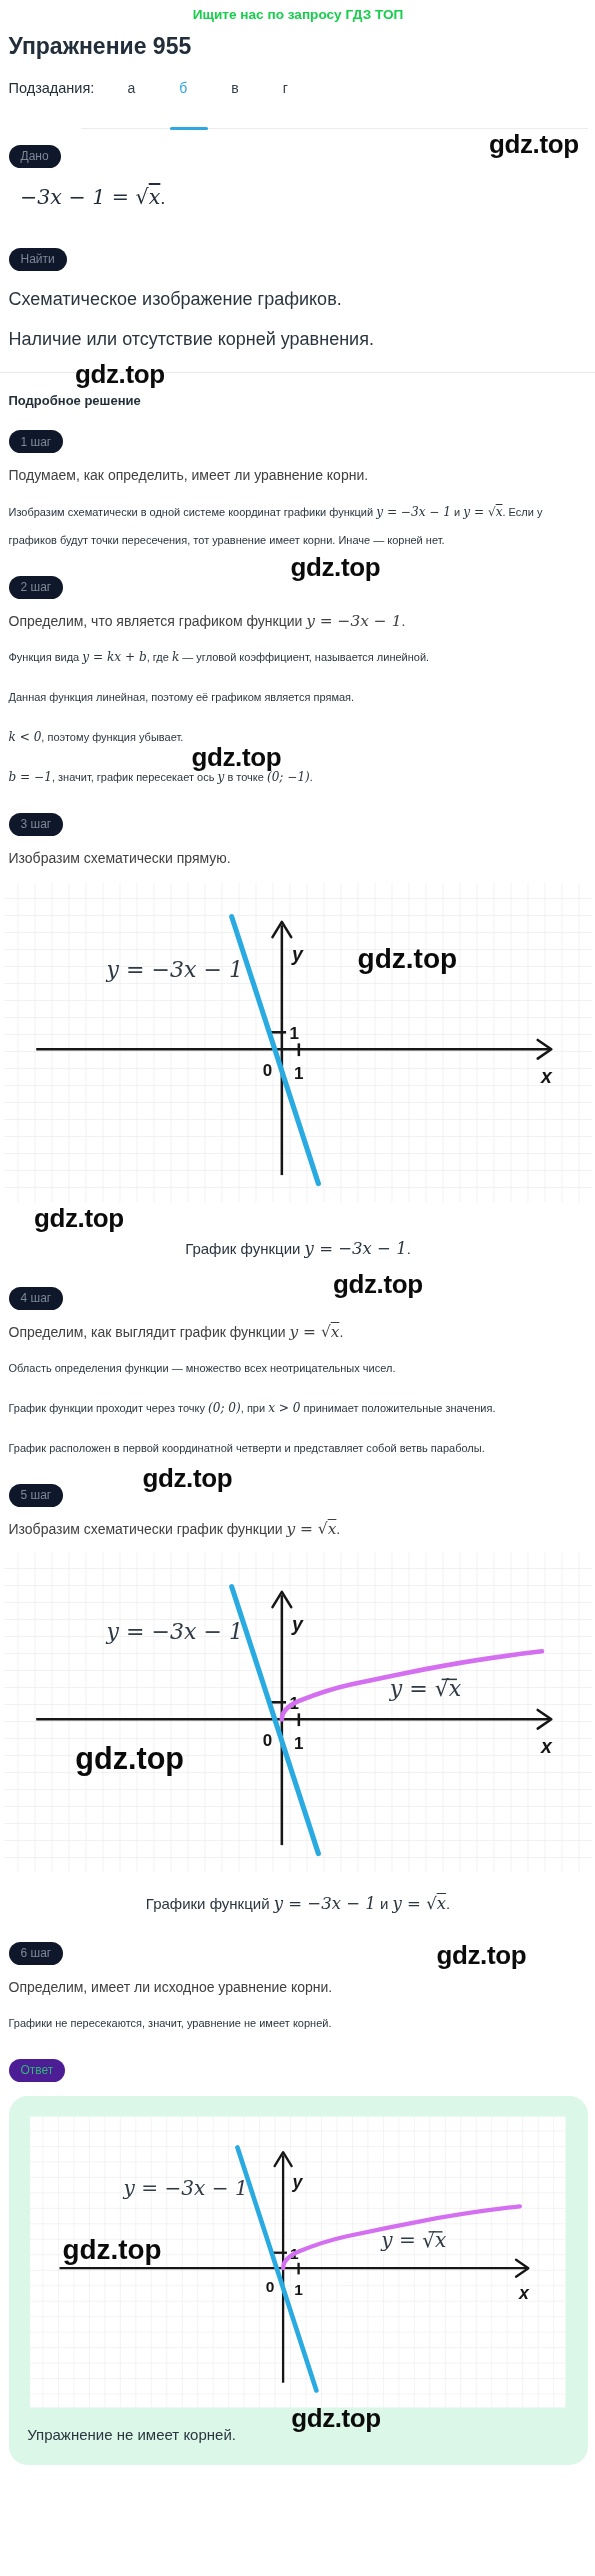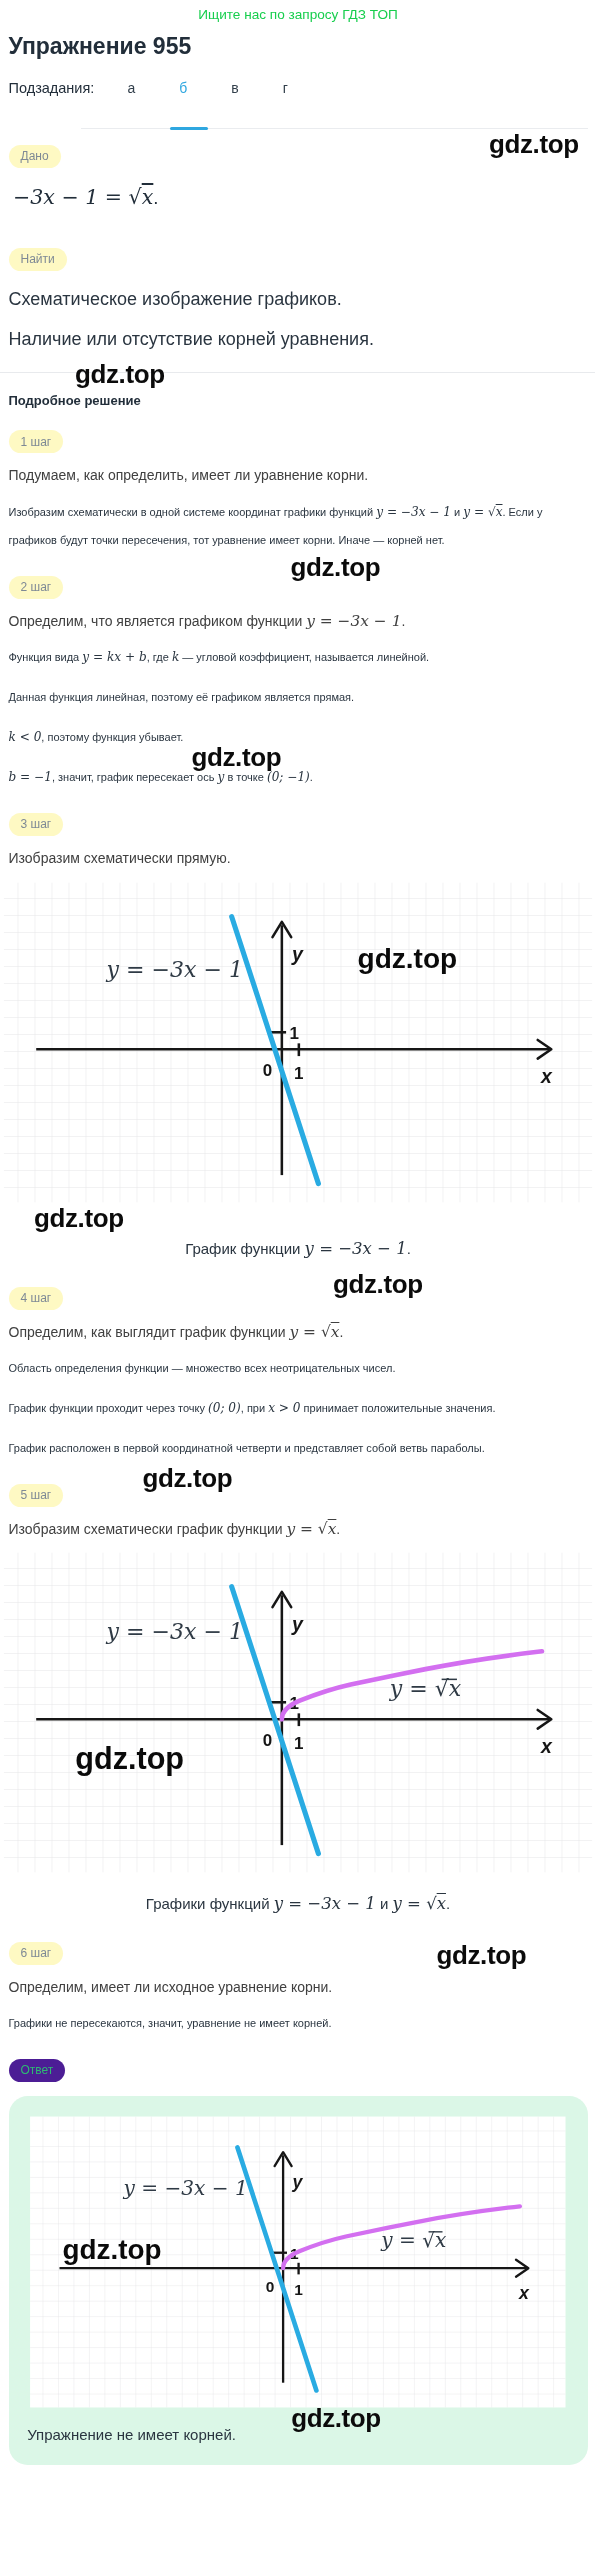--- a/index.html
+++ b/index.html
@@ -1,32 +1,32 @@
 <!DOCTYPE html>
 <html style="font-size:13.6px"><head>
 <meta charset="utf-8">
 <style>
   html,body{margin:0;padding:0;background:#fff;}
   body{width:596px;overflow-x:hidden;font-family:"Liberation Sans",sans-serif;color:#2A3540;}
   #page{position:relative;width:596px;padding-bottom:5.1px;}
-  .promo{padding-top:6.8px;text-align:center;color:#17CE4D;font-size:13.6px;font-weight:400;}
+  .promo{padding-top:6.8px;text-align:center;color:#17CE4D;font-size:13.6px;font-weight:700;}
   h1{margin:12px 8.5px 0;font-size:23px;line-height:25.5px;color:#222E3A;font-weight:700;}
   .tabs-row{margin:20.4px 8.5px 0;position:relative;height:18.7px;padding-bottom:31px;}
   .tabs-label{font-size:14.5px;color:#222E3A;}
   .tabs{position:absolute;left:119px;top:0;display:flex;gap:44px;}
   .tab{font-size:14px;color:#323F4B;cursor:pointer;}
   .tab.active{color:#2FA7E0;}
   .tabs-line{position:absolute;left:72px;right:0;bottom:0;height:1.7px;background:#EAECEF;}
   .tabs-active-bar{position:absolute;left:161px;bottom:-0.9px;width:38px;height:3.4px;background:#2FA7E0;border-radius:1.7px;}
   .badge-row{margin:15.3px 8.5px 0;}
-  .badge{display:inline-block;background:#fef9c3;color:#7E8995;font-size:12px;padding:5.1px 12px;border-radius:13.6px;line-height:12.8px;}
+  .badge{display:inline-block;background:#0f172a;color:#7E8995;font-size:12px;padding:5.1px 12px;border-radius:13.6px;line-height:12.8px;}
   .badge-answer{background:#4c1d95;color:#2EB873;}
   .math{font-family:"DejaVu Serif",serif;font-style:italic;font-size:1.1em;}
   .ovl{text-decoration:overline;}
-  .equation{margin:17px 13px 0;font-size:18.7px;color:#222E3A;}
+  .equation{margin:17px 20px 0;font-size:18.7px;color:#222E3A;}
   p.find{margin:18.7px 8.5px 0;font-size:18px;}
   hr.divider{border:none;border-top:0.9px solid #E8EAED;margin:22px 0 0;}
   h2{margin:20.4px 8.5px 0;font-size:13px;color:#222E3A;font-weight:700;}
   .step{margin:22px 8.5px 0;position:relative;}
   .desc{margin:12px 0 0;color:#404040;font-size:14px;line-height:20.4px;}
   p.body{margin:12px 0 0;font-size:11px;line-height:28px;}
   p.caption{margin:29px 0 0;font-size:15px;line-height:32px;text-align:center;}
   svg.graph{display:block;margin:12px 0 0 -8.5px;width:596px;height:323px;}
   .answer{margin:22px 8.5px 0;}
   .answer-box{margin-top:13.6px;background:#DBF7E7;border-radius:18.7px;padding:18.7px;position:relative;}

